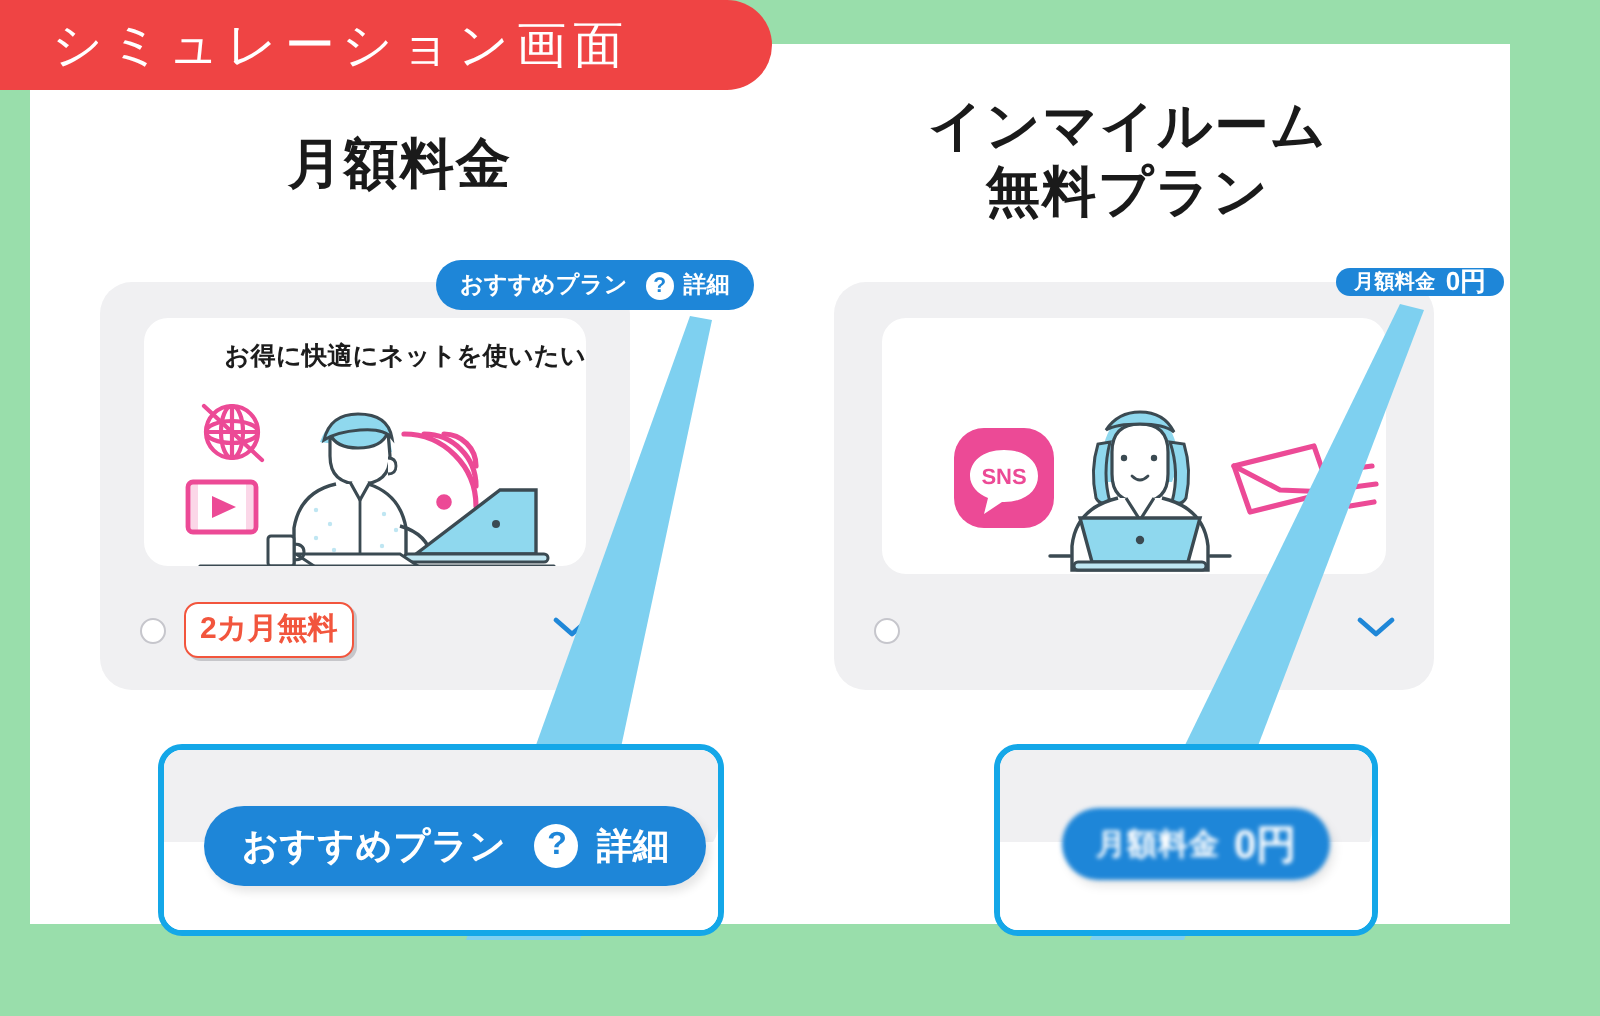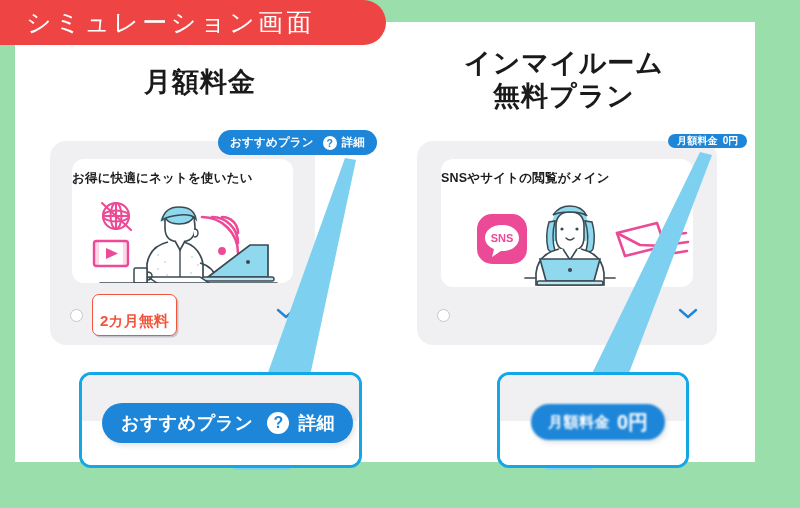--- a/index.html
+++ b/index.html
@@ -68,21 +68,21 @@
     height: 124px;
     background: #ffffff;
     border-radius: 12px;
     overflow: hidden;
   }
   .card.right .card-inner { left: 24px; right: 24px; height: 128px; }
 
   .card-caption {
     position: absolute;
     left: 0; right: 0; top: 11px;
-    text-align: left;
+    text-align: right;
     font-size: 12.5px;
     font-weight: 700;
     color: #1c1c1c;
     letter-spacing: 0.2px;
   }
   .card.right .card-caption { font-size: 12.5px; }
 
   .illus { position: absolute; left: 0; right: 0; top: 30px; height: 100px; }
   .illus svg { display: block; width: 100%; height: 100%; }
 
@@ -111,21 +111,21 @@
     white-space: nowrap;
   }
   .free-tag {
     margin-left: 9px;
     border: 1.8px solid #f2553d;
     border-radius: 7px;
     background: #ffffff;
     color: #f2553d;
     font-weight: 700;
     font-size: 15px;
-    padding: 17px 7px 4px 7px;
+    padding: 3px 7px 4px 7px;
     white-space: nowrap;
     box-shadow: 1.5px 1.5px 0 rgba(120,120,130,0.35);
   }
   .chevron { margin-left: auto; flex: 0 0 auto; }
 
   
   .badge {
     position: absolute;
     background: #1e86d8;
     border-radius: 999px;
@@ -145,21 +145,21 @@
     border-radius: 50%;
     background: #ffffff;
     color: #1e86d8;
     font-size: 10.5px;
     font-weight: 700;
     display: flex; align-items: center; justify-content: center;
     margin: 0 5px 0 9px;
     flex: 0 0 auto;
   }
   .badge-detail { font-size: 11.5px; font-weight: 700; }
-  .badge-price { font-size: 10px; font-weight: 700; margin-left: 5px; }
+  .badge-price { font-size: 13px; font-weight: 700; margin-left: 5px; }
 
   
   .beam { position: absolute; top: 0; left: 0; width: 800px; height: 508px;
           pointer-events: none; z-index: 20; }
 
   
   .callout {
     position: absolute;
     border: 3.5px solid #14a7e8;
     border-radius: 12px;
@@ -292,21 +292,20 @@
     <span class="chevron">
       <svg width="22" height="14" viewBox="0 0 22 14" xmlns="http://www.w3.org/2000/svg">
         <polyline points="3,4 11,11 19,4" fill="none" stroke="#1f87d8" stroke-width="2.4" stroke-linecap="round" stroke-linejoin="round"></polyline>
       </svg>
     </span>
   </div>
 </div>
 
 <div class="card right">
   <div class="card-inner">
-    <div class="card-caption">SNSやサイトの閲覧がメイン</div>
     <div class="illus">
       <svg viewBox="0 0 252 100" xmlns="http://www.w3.org/2000/svg">
         <g>
           <rect x="36" y="25" width="50" height="50" rx="15" fill="#ec4a96"></rect>
           <path d="M61 36 c-11 0 -17 6 -17 13 c0 5 4 9 9 11 l-2 8 l9 -6 c1 0 1 0 1 0 c11 0 17 -6 17 -13 c0 -7 -6 -13 -17 -13z" fill="#fff"></path>
           <text x="61" y="53" font-family="'Liberation Sans',sans-serif" font-size="11" font-weight="700" fill="#ec4a96" text-anchor="middle">SNS</text>
         </g>
         <g fill="none" stroke="#ec4a96" stroke-width="2.6" stroke-linejoin="round" stroke-linecap="round">
           <polygon points="176,44 216,34 224,57 184,67"></polygon>
           <polyline points="176,44 199,56 224,57"></polyline>

